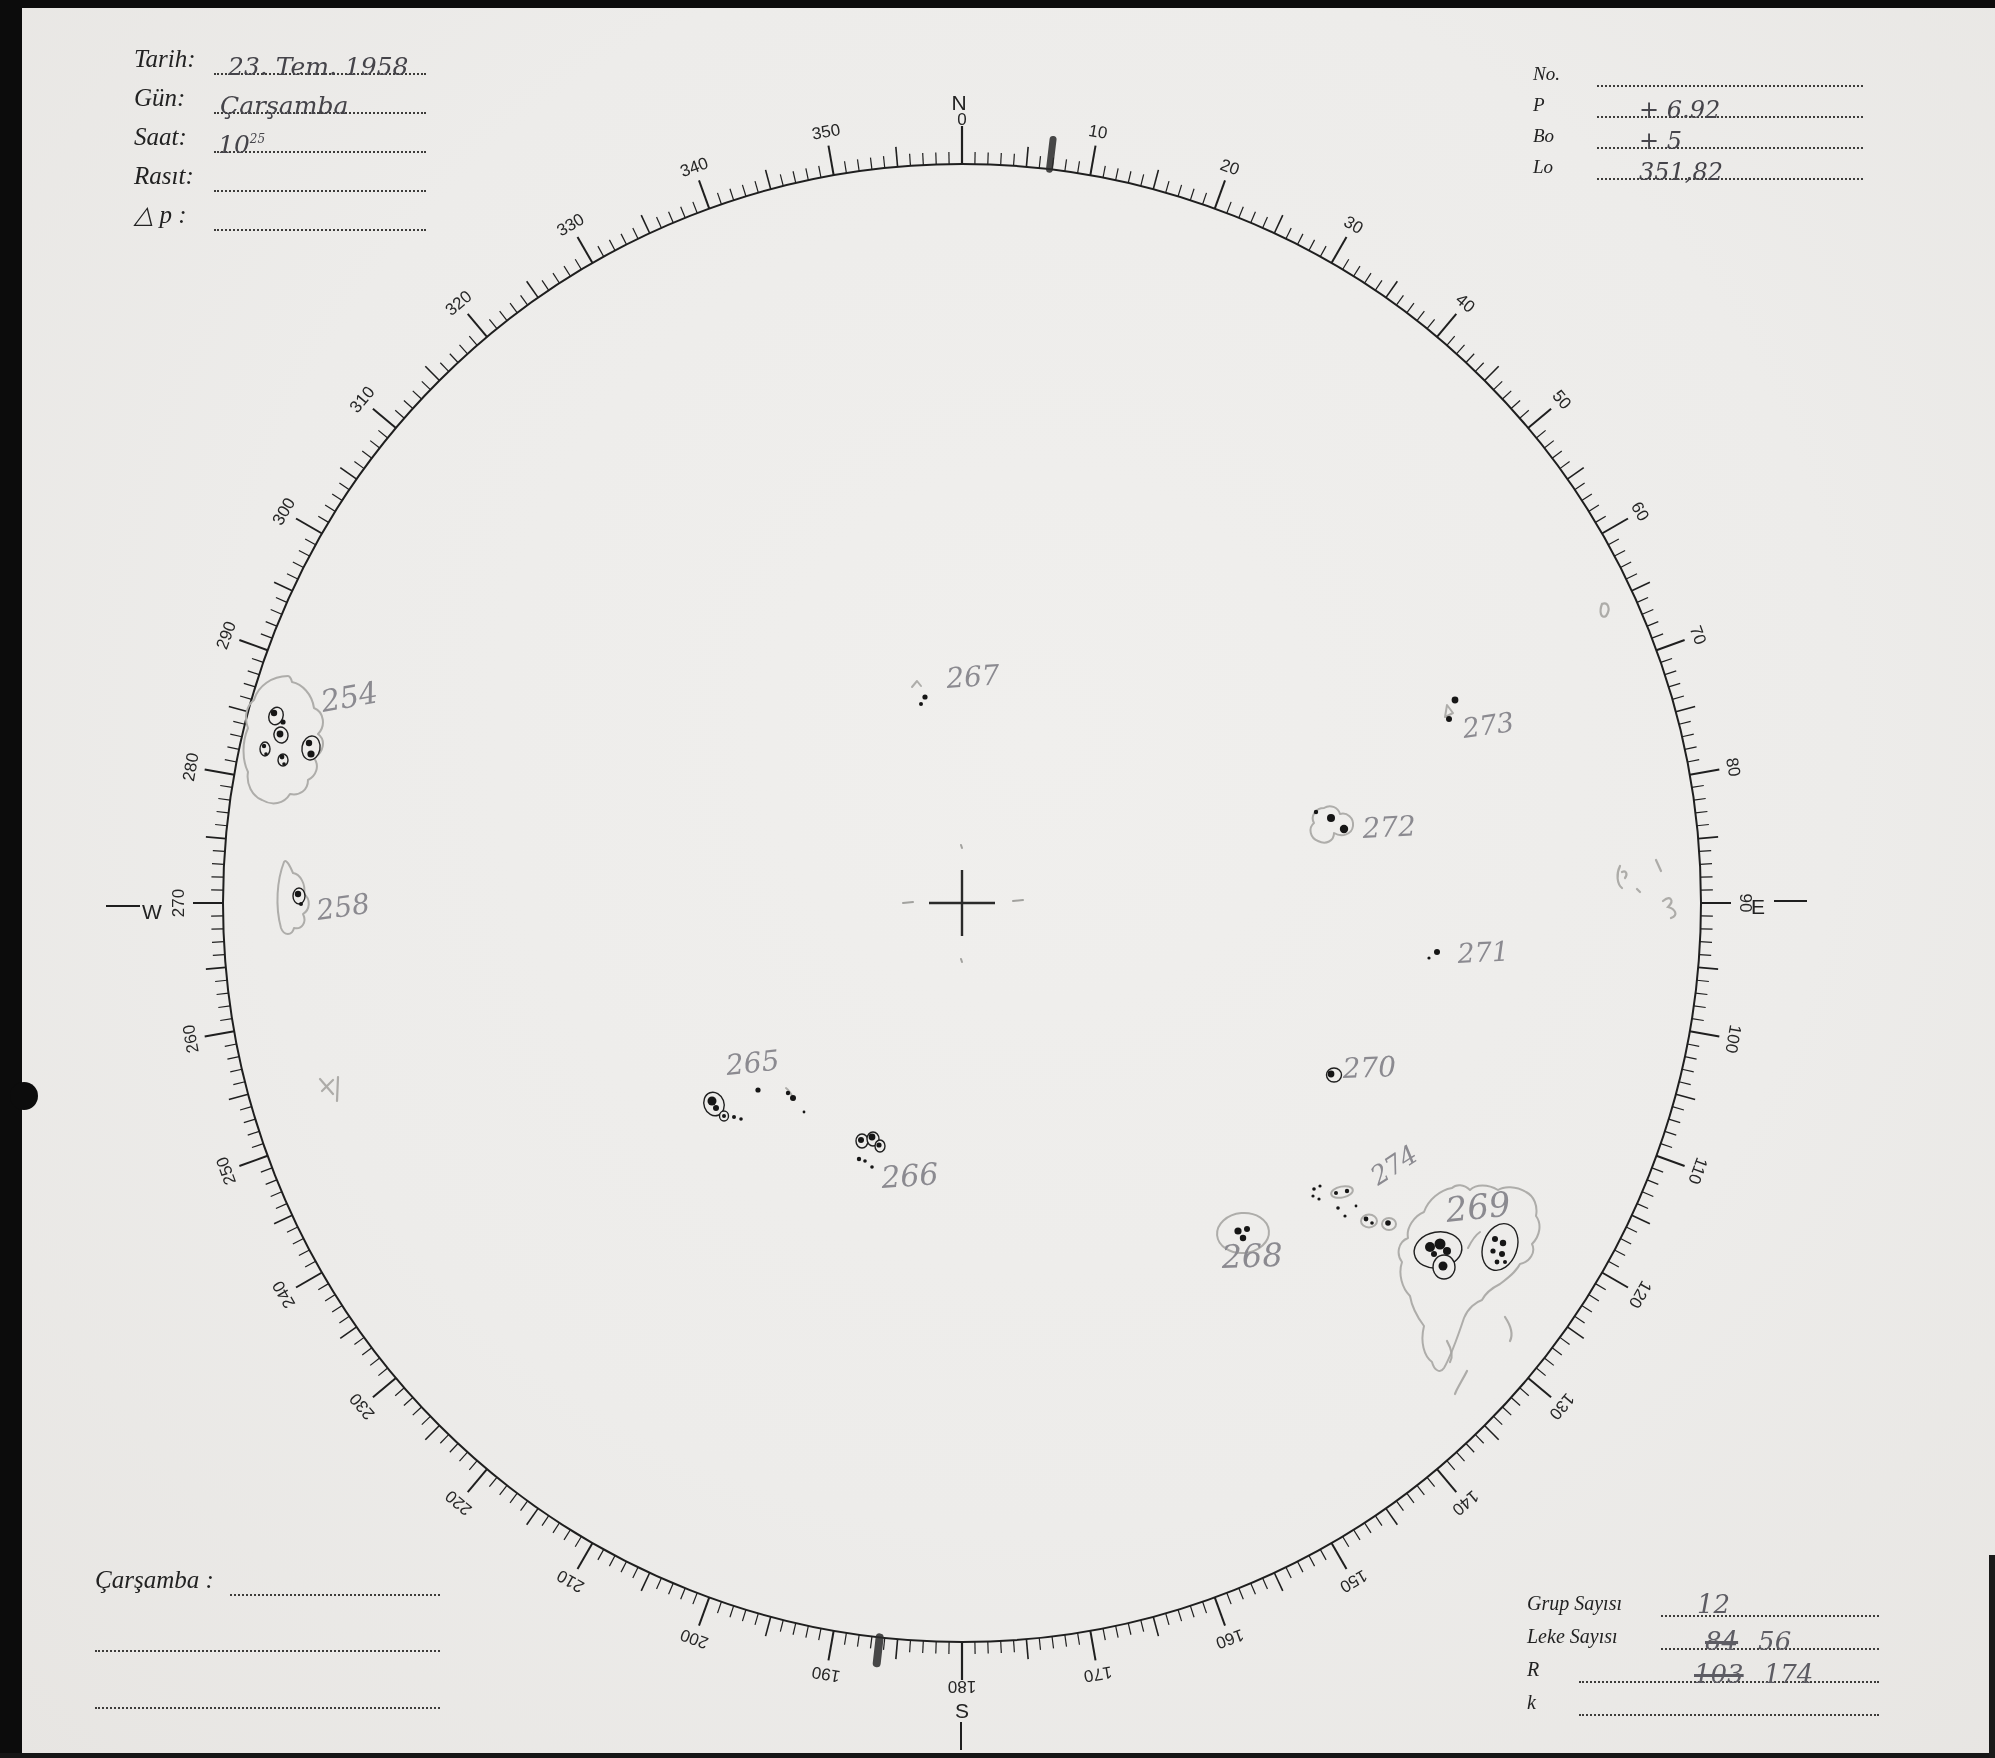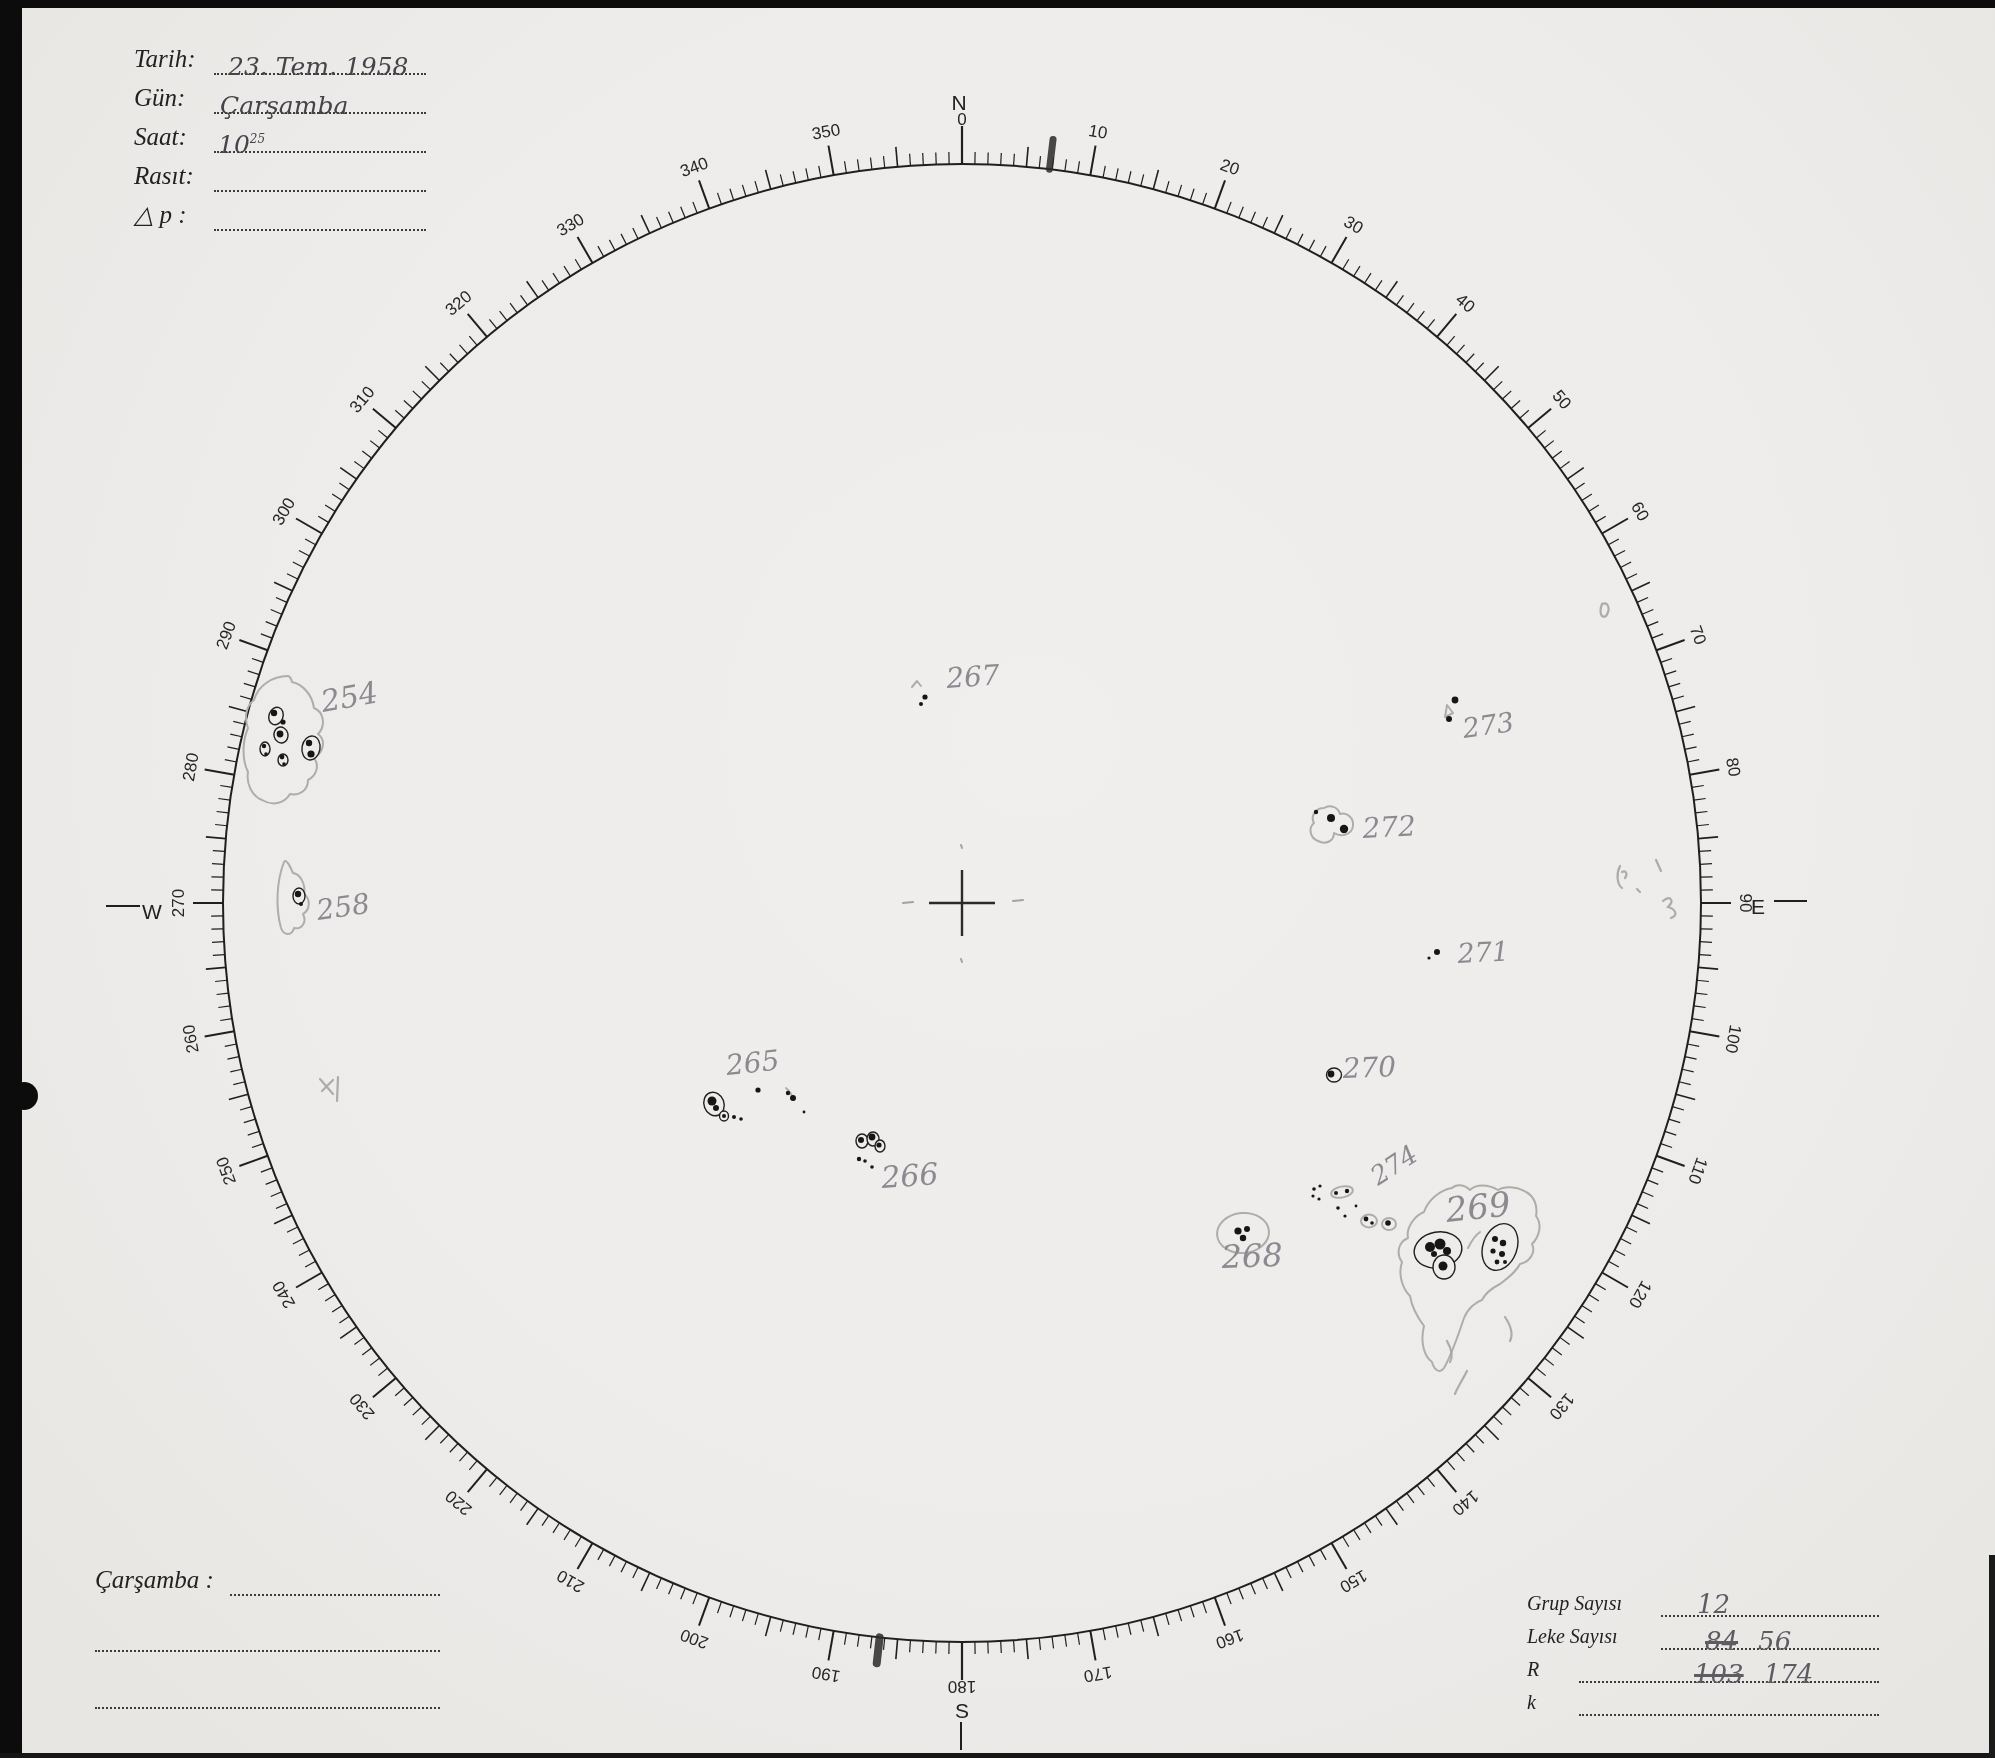--- a/index.html
+++ b/index.html
@@ -629,20 +629,44 @@
     <div class="frow">
       <span class="flabel">Rasıt:</span>
       <span class="fline"></span>
     </div>
     <div class="frow">
       <span class="flabel">△ p :</span>
       <span class="fline"></span>
     </div>
   </div>
 
+  <div class="ff ftr">
+    <div class="frow">
+      <span class="flabel">No.</span>
+      <span class="fline"></span>
+    </div>
+    <div class="frow">
+      <span class="flabel">P</span>
+      <span class="fline">
+        <span class="hand">+ 6.92</span>
+      </span>
+    </div>
+    <div class="frow">
+      <span class="flabel">Bo</span>
+      <span class="fline">
+        <span class="hand">+ 5</span>
+      </span>
+    </div>
+    <div class="frow">
+      <span class="flabel">Lo</span>
+      <span class="fline">
+        <span class="hand">351,82</span>
+      </span>
+    </div>
+  </div>
 
   <div class="ff fbl">
     <div class="frow">
       <span class="flabel">Çarşamba :</span>
       <span class="fline"></span>
     </div>
   </div>
   <div class="xline" style="left:95px;top:1650px;"></div>
   <div class="xline" style="left:95px;top:1707px;"></div>
 

